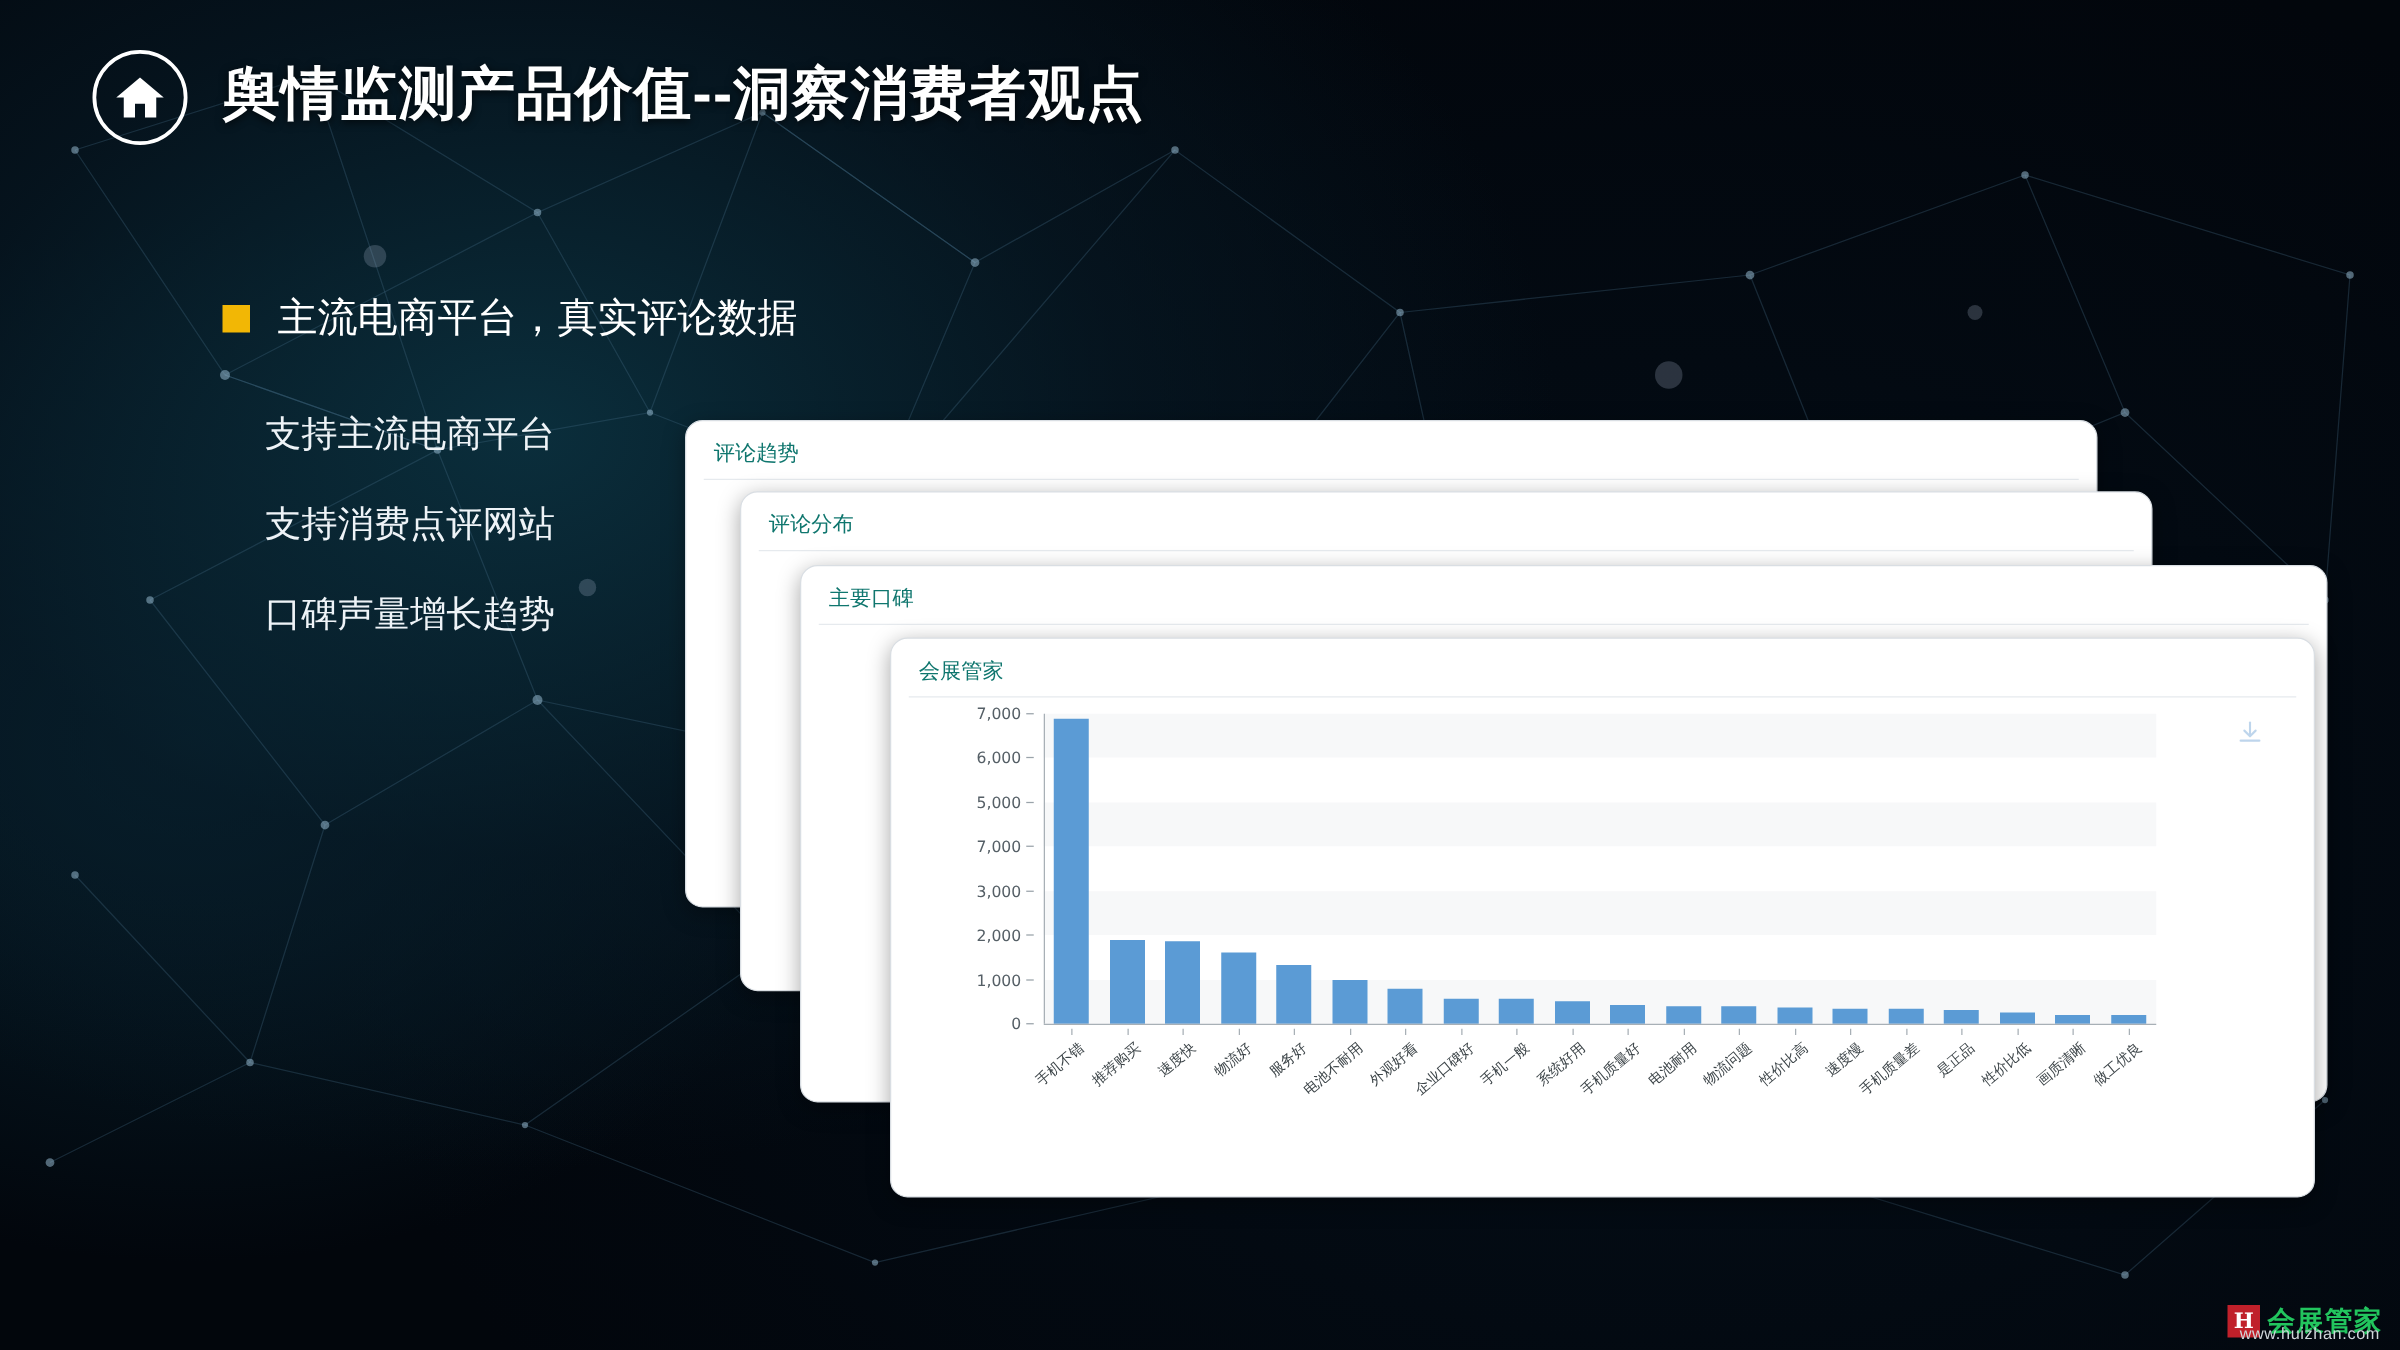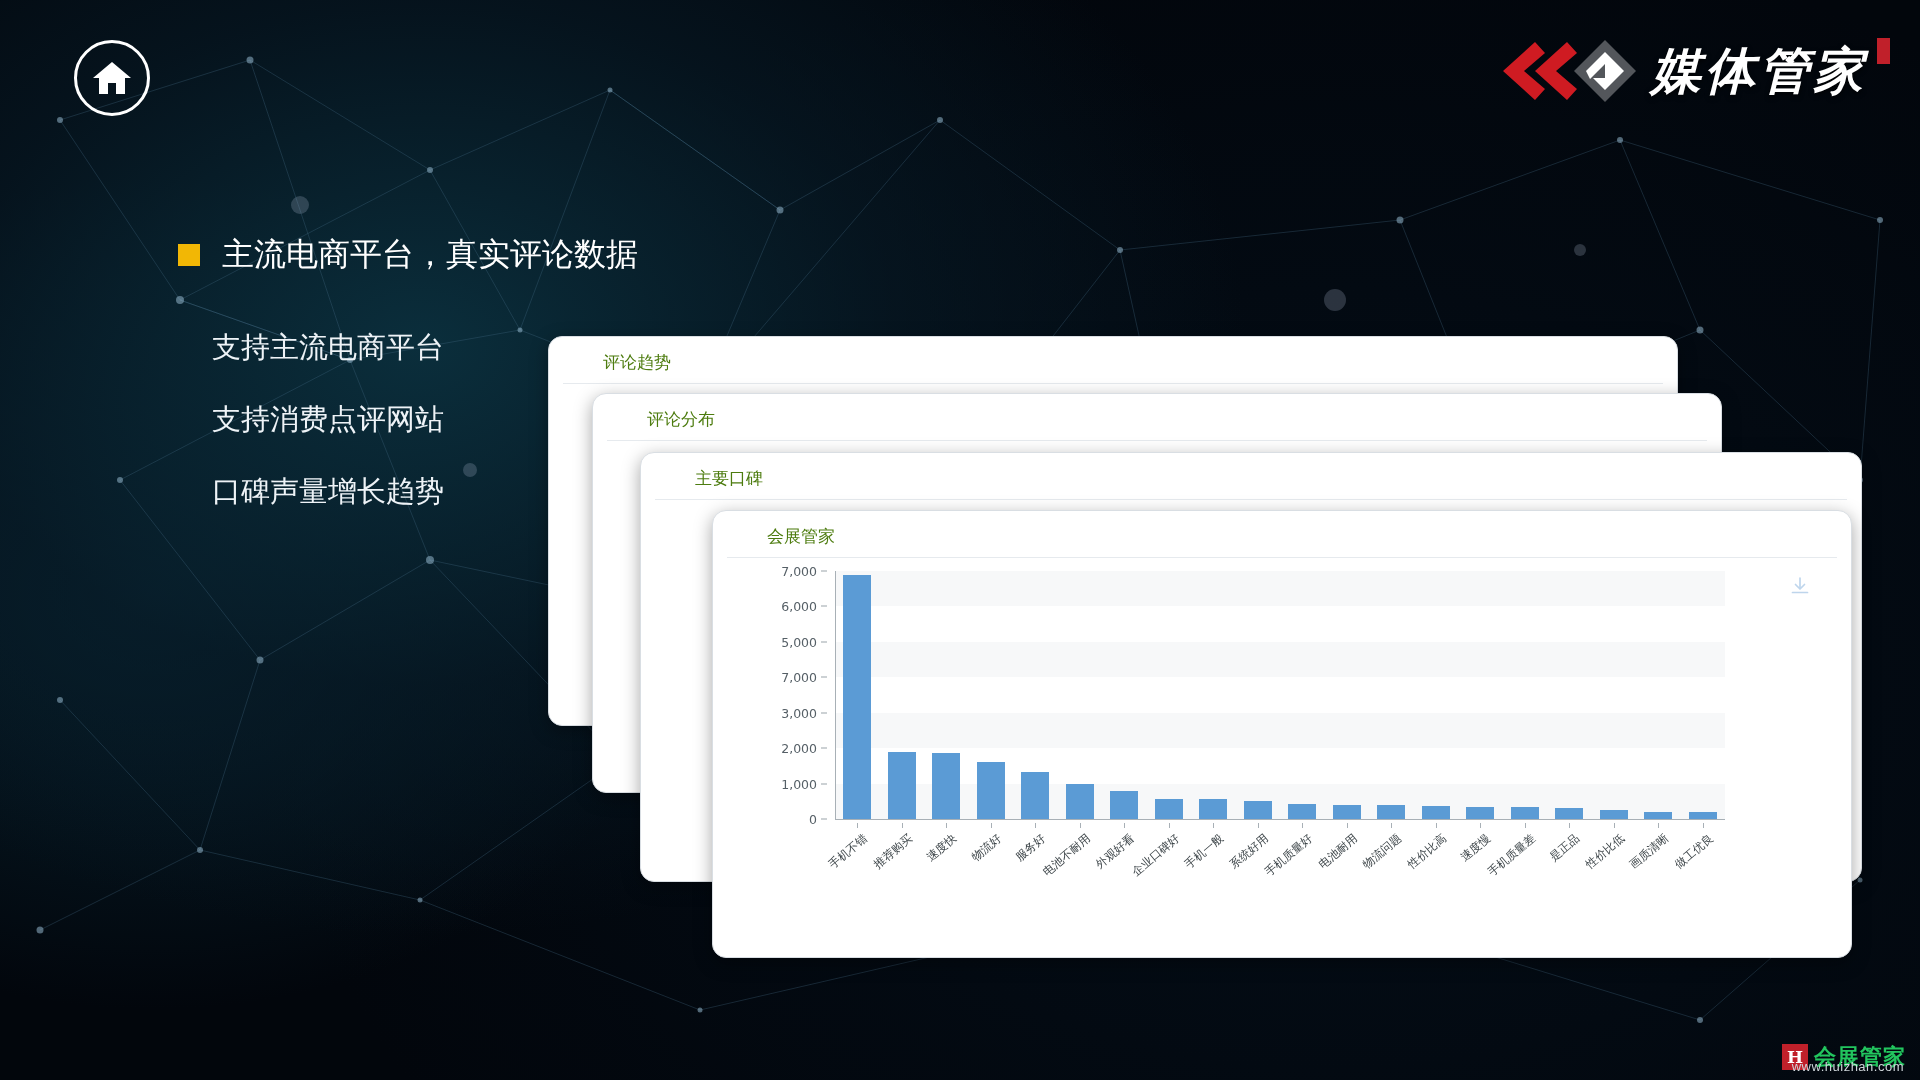--- a/index.html
+++ b/index.html
@@ -67,23 +67,22 @@
   
   .card {
     position: absolute;
     background: #ffffff;
     border: 1px solid #d9dee3;
     border-radius: 14px;
     box-shadow: 0 5px 18px rgba(0,0,0,0.35);
   }
   .card-title {
     position: absolute; left: 22px; top: 14px;
-    font-size: 17px; color: #4d7c0f;
+    font-size: 17px; color: #0f766e;
     white-space: nowrap;
-    margin-left: 32px;
   }
   .card-rule {
     position: absolute; left: 14px; right: 14px; top: 46px;
     height: 1px; background: #e6eaee;
   }
   #card-1 { left: 548px; top: 336px; width: 1130px; height: 390px; }
   #card-2 { left: 592px; top: 393px; width: 1130px; height: 400px; }
   #card-3 { left: 640px; top: 452px; width: 1222px; height: 430px; }
   #card-4 { left: 712px; top: 510px; width: 1140px; height: 448px; }
   #card-4 { z-index: 4; }
@@ -243,33 +242,22 @@
       <circle cx="1580" cy="250" r="6"></circle>
   </g>
 </svg>
 
 <div id="header">
   <div id="home-badge">
     <svg width="42" height="40" viewBox="0 0 42 40">
       <path d="M21 4 L40 20 L34 20 L34 36 L25 36 L25 25 L17 25 L17 36 L8 36 L8 20 L2 20 Z" fill="#ffffff"></path>
     </svg>
   </div>
-
-  <div id="brand-logo">
-    <div id="brand-mark">
-      <svg width="150" height="70" viewBox="0 0 150 70">
-        <path d="M42 6 L52 17 L31 35 L52 53 L42 64 L10 35 Z" fill="#cf1b22"></path>
-        <path d="M74 6 L84 17 L63 35 L84 53 L74 64 L42 35 Z" fill="#cf1b22"></path>
-        <path d="M112 4 L143 35 L112 66 L81 35 Z" fill="#53565b"></path>
-        <path d="M112 16 L131 35 L112 54 L100 42 L112 42 L112 28 L97 43 L93 35 Z" fill="#ffffff"></path>
-      </svg>
-    </div>
-    <div id="brand-name">媒体管家</div>
-    <div id="brand-seal"></div>
-  </div>
+  <div id="slide-title">舆情监测产品价值--洞察消费者观点</div>
+
 </div>
 
 <div id="bullet-main">
   <span id="bullet-square"></span>
   <span id="bullet-main-text">主流电商平台，真实评论数据</span>
 </div>
 
 <div id="sub-list">
   <div class="sub-item">支持主流电商平台</div>
   <div class="sub-item">支持消费点评网站</div>

